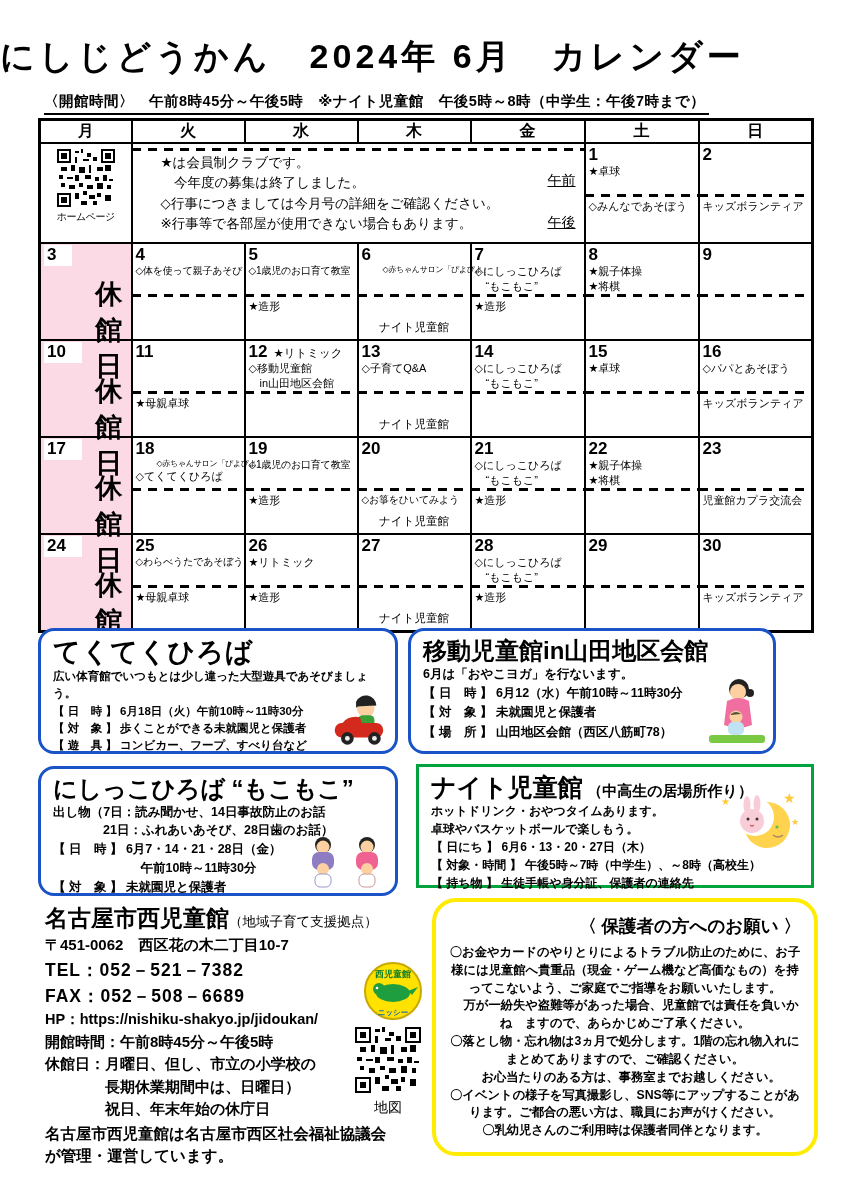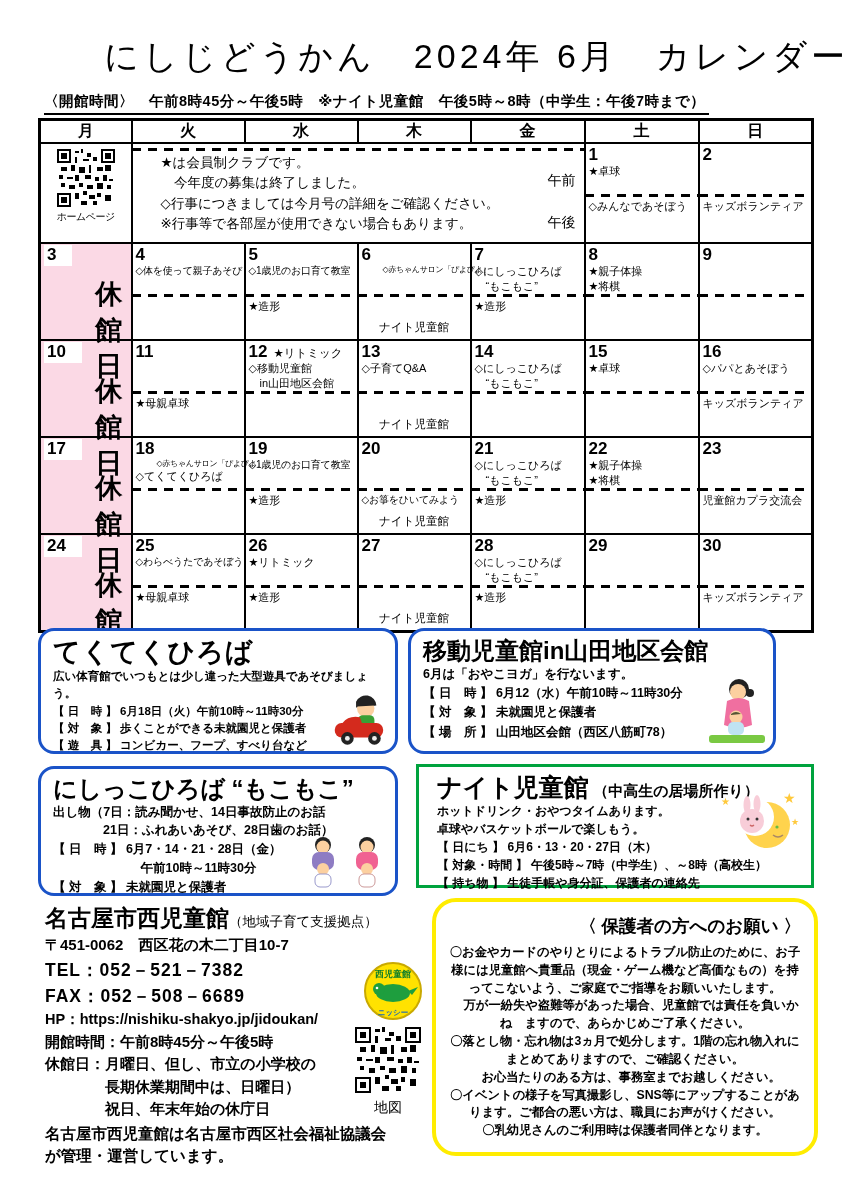--- a/index.html
+++ b/index.html
@@ -3,22 +3,22 @@
 <meta charset="utf-8">
 <style>
   html,body { margin:0; padding:0; background:#888; }
   .page {
     position:relative; width:849px; height:1200px; margin:0 auto;
     background:#ffffff; overflow:hidden;
     font-family:"Liberation Sans","DejaVu Sans",sans-serif; color:#000;
   }
   
   .main-title {
-    position:absolute; left:0; right:0; top:34px; text-align:right;
-    font-size:34px; font-weight:normal; letter-spacing:4px;
+    position:absolute; left:0; right:0; top:34px; text-align:left;
+    font-size:34px; font-weight:bold; letter-spacing:4px;
   }
   .hours-note {
     position:absolute; left:44px; top:92px; font-size:14.5px; font-weight:bold;
     border-bottom:2px solid #000; padding:0 4px 2px 0; letter-spacing:0.5px;
   }
   
   .cal-table {
     position:absolute; left:38px; top:118px; width:773px;
     border-collapse:collapse; table-layout:fixed; border:3px solid #000;
   }
@@ -39,26 +39,26 @@
   }
   .pm-events { position:absolute; top:55px; left:0; right:0; }
   .night-label { position:absolute; bottom:2px; left:0; right:0; text-align:center; font-size:11.5px; }
   .closed-cell { background:#fbd9e5; }
   .closed-cell .day-num { background:#fff; padding:0 16px 2px 3px; }
   .closed-label { font-size:27px; font-weight:bold; text-align:center; margin-top:12px; letter-spacing:2px;margin-left:48px; }
   
   .qr-cell .qr { display:block; margin:5px auto 0 auto; width:58px; height:58px; }
   .qr-caption { text-align:center; font-size:10px; margin-top:3px; letter-spacing:-0.5px; }
   .notes { position:absolute; top:9px; left:28px; right:70px; font-size:13.5px; line-height:1.5; }
-  .ampm { position:absolute; right:8px; font-size:14px; }
+  .ampm { position:absolute; right:8px; font-size:14px;text-decoration:underline; }
   .ampm.am { top:28px; }
   .ampm.pm { top:70px; }
   
   .round-box { position:absolute; border:3px solid #1a53c8; border-radius:16px; background:#fff; box-sizing:border-box; }
-  .square-box { position:absolute; border:3px solid #00a33e; background:#fff; box-sizing:border-box;padding-left:6px; }
+  .square-box { position:absolute; border:3px solid #00a33e; background:#fff; box-sizing:border-box; }
   .yellow-box { position:absolute; border:4px solid #ffec00; border-radius:24px; background:#fff; box-sizing:border-box; }
   .box-pad { padding:6px 10px 4px 12px; position:relative; height:100%; box-sizing:border-box; }
   .box-title { font-weight:bold; line-height:1.15; }
   .t-tekuteku { font-size:27px; letter-spacing:1px; }
   .t-ido { font-size:24px; }
   .t-moko { font-size:24px; }
   .t-night { font-size:25px; }
   .t-night-sub { font-size:15px; font-weight:bold; }
   .box-line { font-weight:bold; }
   .l-tekuteku { font-size:11.5px; line-height:1.5; }

